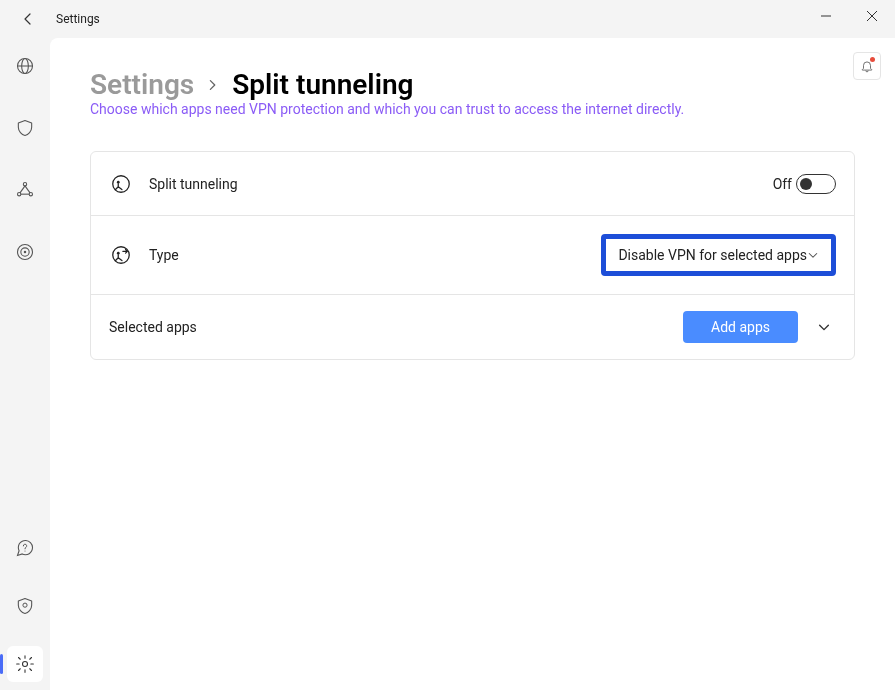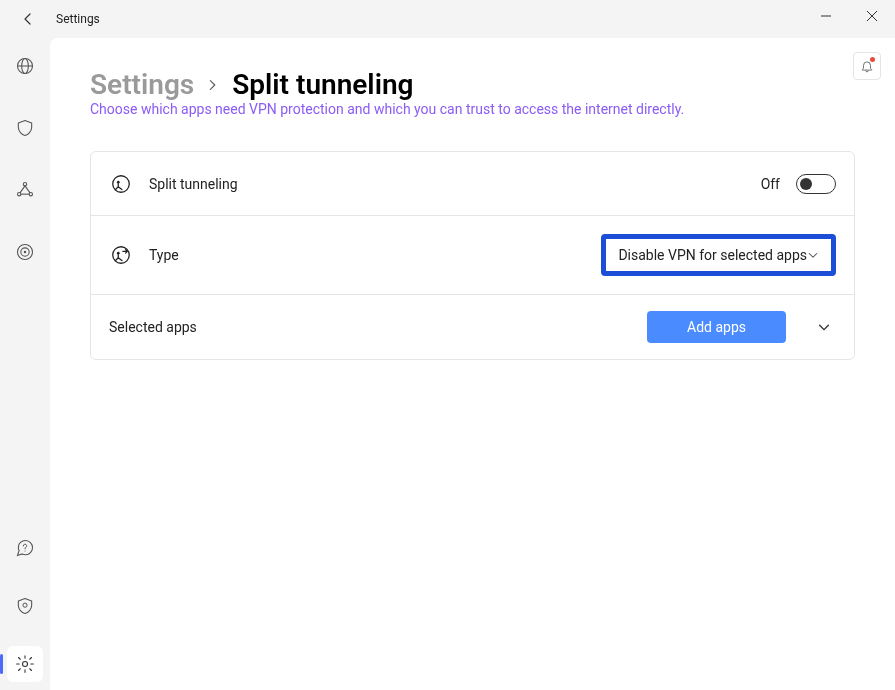--- a/index.html
+++ b/index.html
@@ -179,21 +179,21 @@
       color: #333;
     }
     .row-label {
       font-size: 14px;
       color: #222;
     }
     .row-right {
       margin-left: auto;
       display: flex;
       align-items: center;
-      gap: 16px;
+      gap: 4px;
     }
     .toggle-label {
       font-size: 14px;
       color: #222;
     }
     .toggle {
       width: 40px;
       height: 20px;
       border-radius: 10px;
       border: 1px solid #333;
@@ -232,21 +232,21 @@
     .selected-sub {
       font-size: 12px;
       color: #888;
       margin-top: 2px;
     }
     .add-btn {
       background: #4a8cff;
       color: #fff;
       border: none;
       border-radius: 4px;
-      padding: 8px 40px;
+      padding: 8px 28px;
       font-size: 14px;
       cursor: pointer;
     }
     .chevron-toggle {
       width: 24px;
       height: 24px;
       display: flex;
       align-items: center;
       justify-content: center;
       cursor: pointer;

